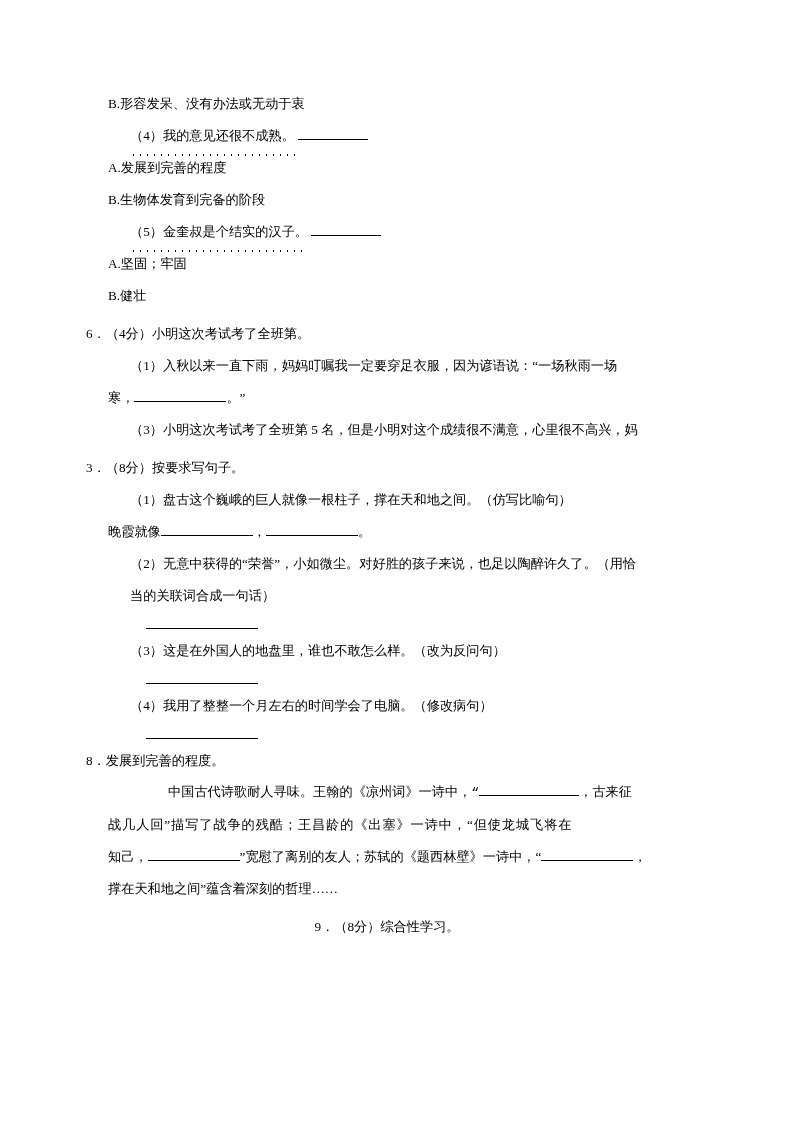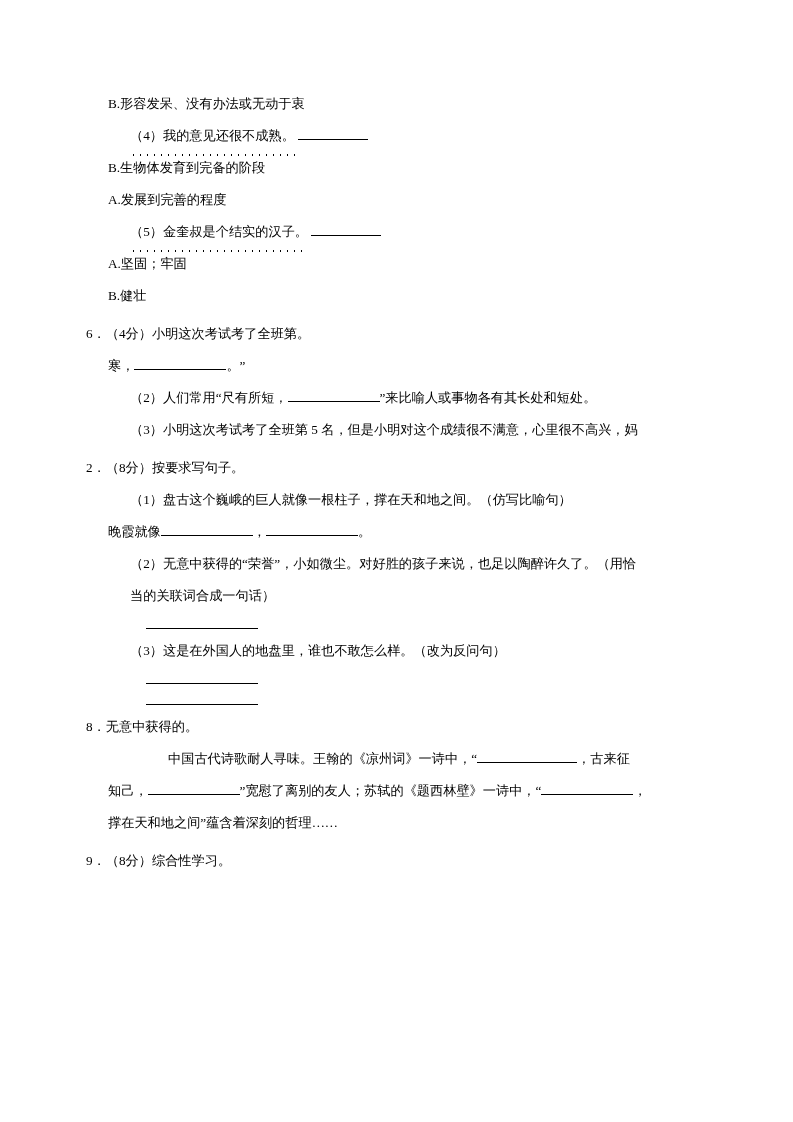--- a/index.html
+++ b/index.html
@@ -74,83 +74,83 @@
 <div class="page">
   <div class="content">
 
     <div class="line">B.形容发呆、没有办法或无动于衷</div>
 
     <div class="line sub">
       <span class="dotted-under">（4）我的意见还很不成熟。</span>
       <span class="blank b-med"></span>
     </div>
 
+    <div class="line">A.发展到完善的程度</div>
     <div class="line">B.生物体发育到完备的阶段</div>
-    <div class="line">A.发展到完善的程度</div>
 
     <div class="line sub">
       <span class="dotted-under">（5）金奎叔是个结实的汉子。</span>
       <span class="blank b-med"></span>
     </div>
 
     <div class="line">A.坚固；牢固</div>
     <div class="line">B.健壮</div>
 
     <div class="spacer-sm"></div>
 
     <div class="line" style="margin-left:-22px;">
       <span>6．（4分）</span><span>小明这次考试考了全班第。</span>
     </div>
 
+    <div class="line sub">（1）入秋以来一直下雨，妈妈叮嘱我一定要穿足衣服，因为谚语说：“一场秋雨一场</div>
     <div class="line">
       <span>寒，</span><span class="blank b-xlong"></span><span>。”</span>
     </div>
 
-    <div class="line sub">
-      <span>（2）人们常用“尺有所短，</span><span class="blank b-xlong"></span><span>”来比喻人或事物各有其长处和短处。</span>
-    </div>
 
     <div class="line sub">（3）小明这次考试考了全班第 5 名，但是小明对这个成绩很不满意，心里很不高兴，妈</div>
 
     <div class="spacer-sm"></div>
 
     <div class="line" style="margin-left:-22px;">
-      <span>2．（8分）</span><span>按要求写句子。</span>
+      <span>3．（8分）</span><span>按要求写句子。</span>
     </div>
 
     <div class="line sub">（1）盘古这个巍峨的巨人就像一根柱子，撑在天和地之间。（仿写比喻句）</div>
     <div class="line">
       <span>晚霞就像</span><span class="blank b-xlong"></span><span>，</span><span class="blank b-xlong"></span><span>。</span>
     </div>
 
     <div class="line sub">（2）无意中获得的“荣誉”，小如微尘。对好胜的孩子来说，也足以陶醉许久了。（用恰</div>
     <div class="line sub">当的关联词合成一句话）</div>
     <div class="b-answer"></div>
 
     <div class="line sub">（3）这是在外国人的地盘里，谁也不敢怎么样。（改为反问句）</div>
     <div class="b-answer"></div>
 
+    <div class="line sub">（4）我用了整整一个月左右的时间学会了电脑。（修改病句）</div>
     <div class="b-answer"></div>
 
     <div class="line" style="margin-left:-22px;">
-      <span>8．</span><span>无意中获得的。</span>
+      <span>8．</span><span>发展到完善的程度。</span>
     </div>
 
-    <div class="line" style="padding-left:60px;">
+    <div class="line" style="padding-left:60px;font-family:Liberation Mono, monospace;">
       <span>中国古代诗歌耐人寻味。王翰的《凉州词》一诗中，“</span><span class="blank" style="width:100px;"></span><span>，古来征</span>
     </div>
 
+    <div class="line" style="letter-spacing:0.9px;">战几人回”描写了战争的残酷；王昌龄的《出塞》一诗中，“但使龙城飞将在</div>
 
 
     <div class="line">
       <span>知己，</span><span class="blank" style="width:92px;"></span><span>”宽慰了离别的友人；苏轼的《题西林壁》一诗中，“</span><span class="blank" style="width:92px;"></span><span>，</span>
     </div>
 
     <div class="line">撑在天和地之间”蕴含着深刻的哲理……</div>
 
     <div class="spacer-sm"></div>
 
-    <div class="line" style="margin-left:-22px;">
+    <div class="line" style="margin-left:-22px;text-align:center;">
       <span>9．（8分）</span><span>综合性学习。</span>
     </div>
 
   </div>
 </div>
 
 </body></html>

